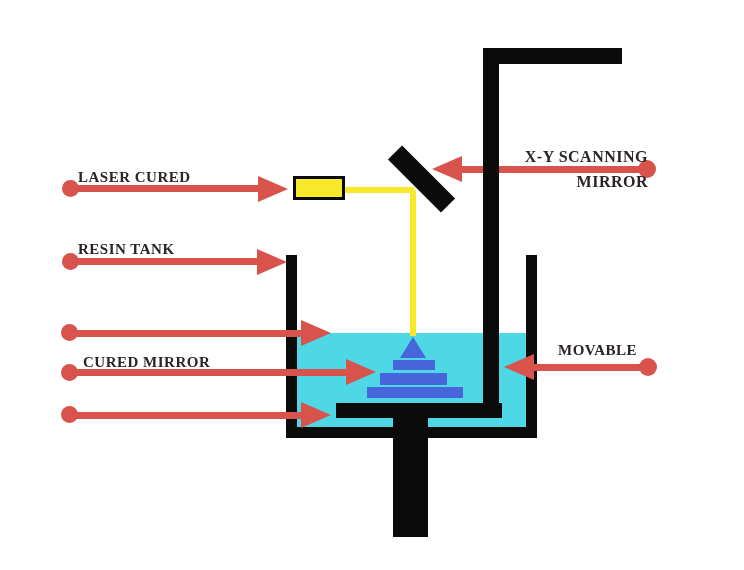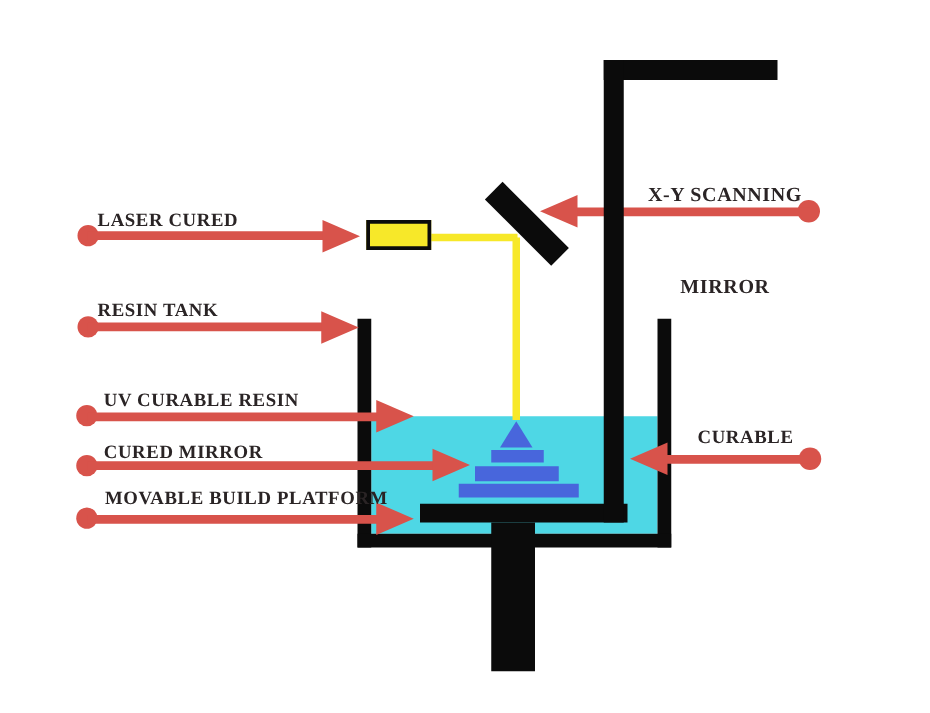--- a/index.html
+++ b/index.html
@@ -41,21 +41,21 @@
     border-top:13px solid transparent;border-bottom:13px solid transparent;
     border-right:30px solid #d8534b;
   }
   .col-over{z-index:5;}
   
   .label{
     color:#2a2425;font-size:15px;font-weight:bold;letter-spacing:.5px;
     white-space:nowrap;z-index:6;line-height:15px;
   }
   .label-2line{
-    text-align:center;font-size:16px;line-height:25px;width:136px;
+    text-align:right;font-size:16px;line-height:25px;width:136px;
   }
 </style>
 </head>
 <body>
 
 <div id="canvas">
 
   <div class="abs black" style="left:483px;top:48px;width:139px;height:16px;"></div>
   <div class="abs black col-over" style="left:483px;top:48px;width:16px;height:370px;"></div>
 
@@ -117,26 +117,24 @@
   <div class="arrow">
     <div class="abs dot big" style="left:639px;top:358px;z-index:6;"></div>
     <div class="abs line" style="left:530px;top:364px;width:118px;z-index:6;"></div>
     <div class="abs head-left" style="left:504px;top:354px;z-index:6;"></div>
   </div>
 
   <div class="abs label" style="left:78px;top:170px;">LASER CURED</div>
 
   <div class="abs label" style="left:78px;top:242px;">RESIN TANK</div>
 
-  <div class="abs label" style="left:83px;top:314px;">UV CURABLE RESIN</div>
 
   <div class="abs label" style="left:83px;top:355px;">CURED MIRROR</div>
 
-  <div class="abs label" style="left:84px;top:392px;">MOVABLE BUILD PLATFORM</div>
 
   <div class="abs label label-2line" style="left:512px;top:144px;">
     <span style="display:block;">X-Y SCANNING</span>
-    <span style="display:block;margin-top:48px;">MIRROR</span>
+    <span style="display:block;">MIRROR</span>
   </div>
 
-  <div class="abs label" style="left:558px;top:343px;">CURABLE</div>
+  <div class="abs label" style="left:558px;top:343px;">MOVABLE</div>
 
 </div>
 
 </body></html>

